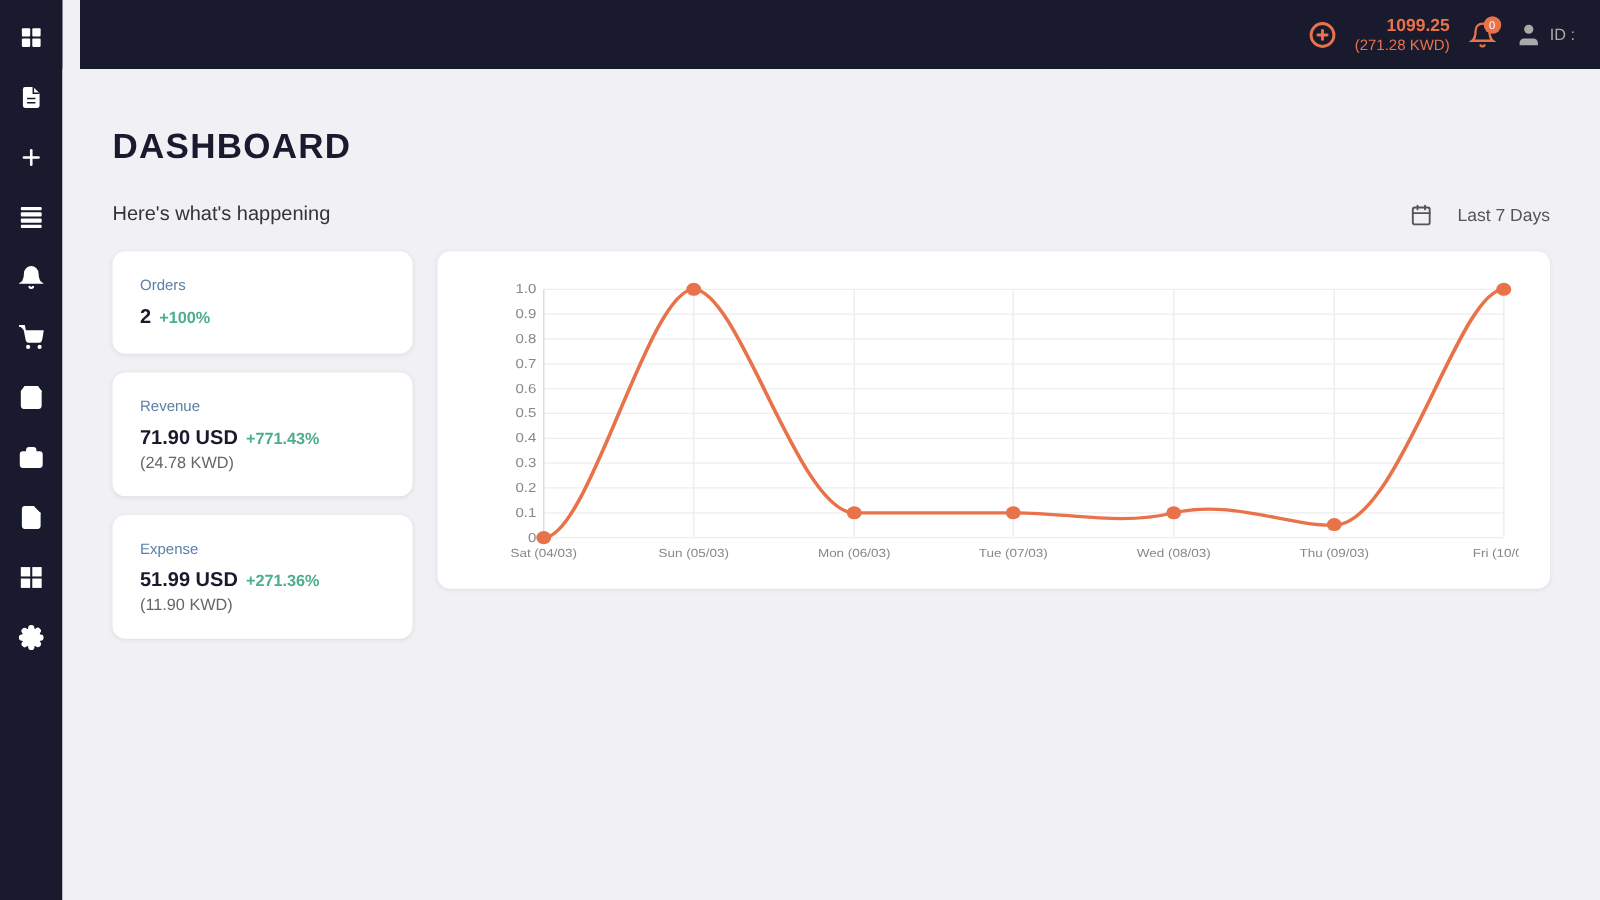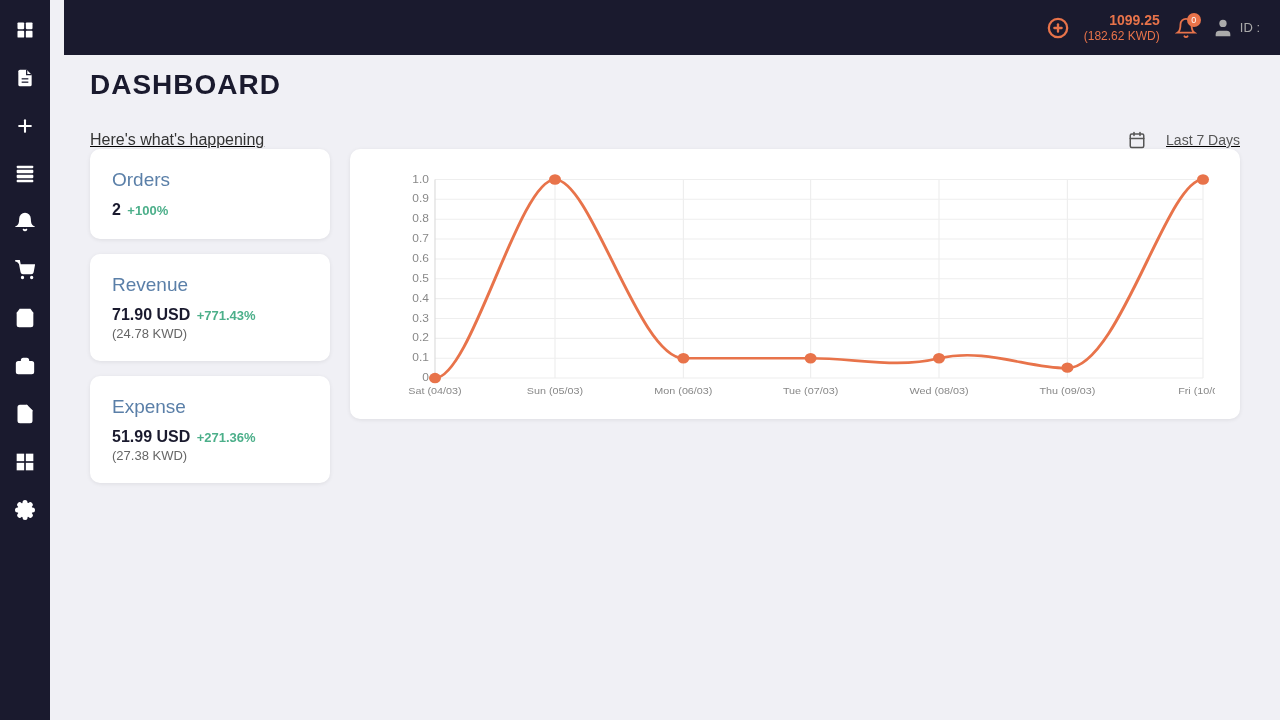--- a/index.html
+++ b/index.html
@@ -83,37 +83,37 @@
       color: #ccc;
       font-size: 13px;
       cursor: pointer;
     }
     .topbar-user svg { width: 22px; height: 22px; fill: #aaa; }
 
     
     .main-content {
       flex: 1;
       margin-top: 55px;
-      padding: 14px 40px;
+      padding: 46px 40px;
       background: #f0f0f5;
     }
 
     .page-title {
       font-size: 28px;
       font-weight: 800;
       color: #1a1a2e;
       margin-bottom: 30px;
       letter-spacing: 1px;
     }
 
     .section-header {
       display: flex;
       align-items: flex-end;
       justify-content: space-between;
-      text-decoration: underline;
+      margin-bottom: 20px;
     }
     .section-subtitle {
       font-size: 16px;
       color: #333;
       font-weight: 500;
     }
     .date-filter {
       display: flex;
       align-items: center;
       gap: 20px;
@@ -136,21 +136,21 @@
       width: 240px;
       flex-shrink: 0;
     }
     .stat-card {
       background: white;
       border-radius: 10px;
       padding: 20px 22px;
       box-shadow: 0 1px 4px rgba(0,0,0,0.08);
     }
     .stat-card-title {
-      font-size: 19px;
+      font-size: 12px;
       color: #5a7fa8;
       font-weight: 500;
       margin-bottom: 10px;
     }
     .stat-card-value {
       font-size: 16px;
       color: #1a1a2e;
       font-weight: 600;
     }
     .stat-change {
@@ -293,21 +293,21 @@
     <header class="topbar">
       <div class="topbar-icon">
         <svg viewBox="0 0 24 24" fill="none" stroke="#e8734a" stroke-width="2.5" stroke-linecap="round">
           <circle cx="12" cy="12" r="10"></circle>
           <line x1="12" y1="8" x2="12" y2="16"></line>
           <line x1="8" y1="12" x2="16" y2="12"></line>
         </svg>
       </div>
       <div class="topbar-balance">
         <span class="main-amount">1099.25</span>
-        <span>(182.62 KWD)</span>
+        <span>(271.28 KWD)</span>
       </div>
       <div class="topbar-icon" style="position:relative;">
         <svg viewBox="0 0 24 24" fill="none" stroke="#e8734a" stroke-width="2" stroke-linecap="round">
           <path d="M18 8A6 6 0 0 0 6 8c0 7-3 9-3 9h18s-3-2-3-9"></path>
           <path d="M13.73 21a2 2 0 0 1-3.46 0"></path>
         </svg>
         <span class="notification-badge">0</span>
       </div>
       <div class="topbar-user">
         <svg viewBox="0 0 24 24" fill="#aaa" xmlns="http://www.w3.org/2000/svg">
@@ -351,21 +351,21 @@
               <span class="stat-change">+771.43%</span>
             </div>
             <div class="stat-sub">(24.78 KWD)</div>
           </div>
           <div class="stat-card">
             <div class="stat-card-title">Expense</div>
             <div class="stat-card-value">
               <span>51.99 USD</span>
               <span class="stat-change">+271.36%</span>
             </div>
-            <div class="stat-sub">(27.38 KWD)</div>
+            <div class="stat-sub">(11.90 KWD)</div>
           </div>
         </div>
 
         <div class="chart-card">
           <div class="chart-container">
             <svg class="chart-svg" viewBox="0 0 700 220" preserveAspectRatio="none">
 
               <line x1="50" y1="10" x2="690" y2="10" stroke="#eee" stroke-width="1"></line>
               <line x1="50" y1="29" x2="690" y2="29" stroke="#eee" stroke-width="1"></line>
               <line x1="50" y1="48" x2="690" y2="48" stroke="#eee" stroke-width="1"></line>

